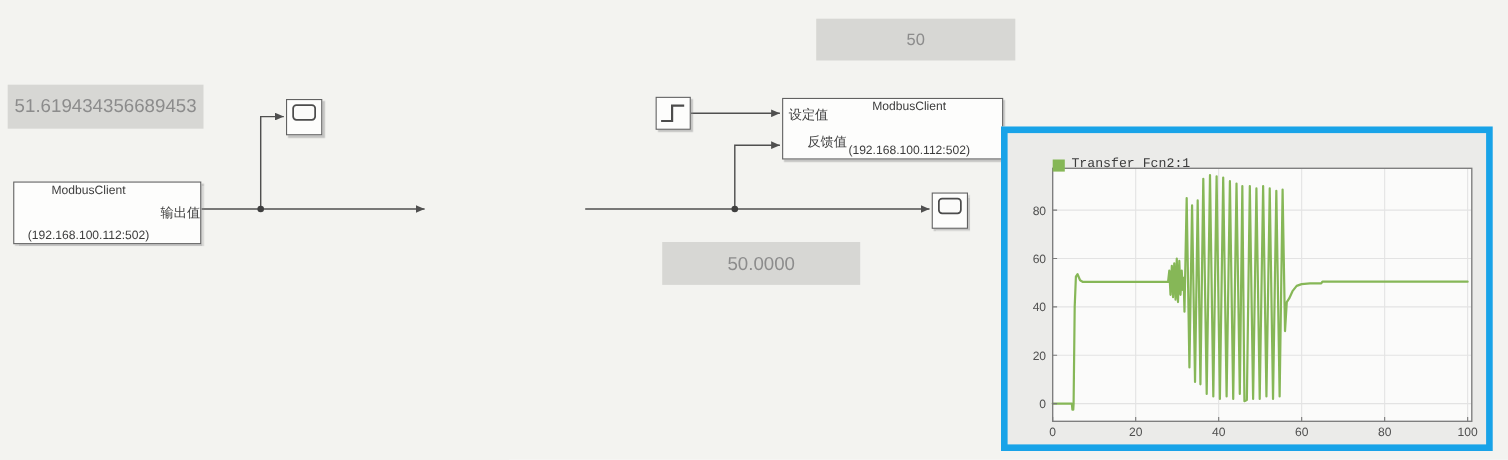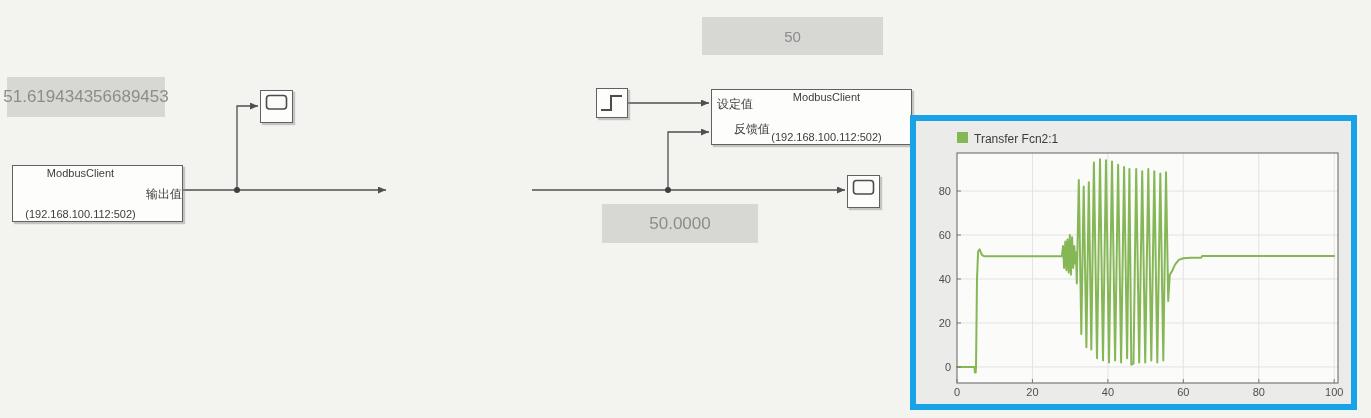--- a/index.html
+++ b/index.html
@@ -23,22 +23,22 @@
 
   
   .tf-math{font-family:"Liberation Serif",serif;font-style:italic;font-size:12.5px;color:#222;
        text-align:center;line-height:15px;}
   .tf-num{padding:0 6px 1px 6px;border-bottom:1px solid #222;}
   .tf-den{padding:1px 6px 0 6px;}
 
   
   #scope-window{position:absolute;left:910px;top:115px;width:447px;height:295px;z-index:3;
        background:#ebebe9;border:6px solid #18a3e8;box-sizing:border-box;}
-  #scope-legend{position:absolute;left:41px;top:11px;display:flex;align-items:flex-start;
-       font-size:12px;color:#3c3c3c;z-index:2;}
+  #scope-legend{position:absolute;left:41px;top:21px;display:flex;align-items:flex-end;
+       font-size:12px;color:#3c3c3c;z-index:2;font-family:Liberation Mono, monospace;}
   #legend-swatch{width:11px;height:11px;margin-right:6px;background:#7cb342;display:inline-block;}
   #scope-plot{position:absolute;left:0;top:0;}
 </style>
 </head>
 <body>
 
 <div id="canvas">
 
   <svg id="wires" width="1371" height="418">
     <defs>
@@ -48,21 +48,21 @@
     </defs>
     <path d="M183,190 H386" stroke="#4f4f4f" stroke-width="1.3" fill="none" marker-end="url(#arr)"></path>
     <path d="M237,190 V106 H258" stroke="#4f4f4f" stroke-width="1.3" fill="none" marker-end="url(#arr)"></path>
     <path d="M532,190 H845" stroke="#4f4f4f" stroke-width="1.3" fill="none" marker-end="url(#arr)"></path>
     <path d="M668,190 V132 H709" stroke="#4f4f4f" stroke-width="1.3" fill="none" marker-end="url(#arr)"></path>
     <path d="M628,103 H709" stroke="#4f4f4f" stroke-width="1.3" fill="none" marker-end="url(#arr)"></path>
     <circle cx="237" cy="190" r="3" fill="#3f3f3f"></circle>
     <circle cx="668" cy="190" r="3" fill="#3f3f3f"></circle>
   </svg>
 
-  <div class="display" style="left:7px;top:77px;width:158px;height:40px;font-size:17px;">
+  <div class="display" style="left:7px;top:77px;width:178px;height:40px;font-size:17px;">
     <span>51.619434356689453</span>
   </div>
 
   <div class="blk" style="left:12px;top:165px;width:171px;height:57px;">
     <div class="blk-center" style="padding-right:34px;box-sizing:border-box;">
       <div class="blk-title">ModbusClient</div>
       <div class="blk-title">(192.168.100.112:502)</div>
     </div>
     <span class="port-label" style="right:0;top:50%;transform:translateY(-50%);">输出值</span>
   </div>
@@ -73,34 +73,34 @@
     </svg>
   </div>
 
 
   <div class="blk" style="left:596px;top:88px;width:32px;height:30px;">
     <svg width="30" height="28">
       <polyline points="4,21 14,21 14,7 25,7" fill="none" stroke="#4c4c4c" stroke-width="2"></polyline>
     </svg>
   </div>
 
-  <div class="display" style="left:702px;top:17px;width:181px;height:38px;font-size:15px;">
+  <div class="display" style="left:742px;top:17px;width:181px;height:38px;font-size:15px;">
     <span>50</span>
   </div>
 
   <div class="blk" style="left:711px;top:89px;width:201px;height:56px;">
     <div class="blk-center" style="padding-left:30px;box-sizing:border-box;">
       <div class="blk-title">ModbusClient</div>
       <div class="blk-title">(192.168.100.112:502)</div>
     </div>
     <span class="port-label" style="left:5px;top:6px;">设定值</span>
     <span class="port-label" style="left:22px;bottom:6px;font-family:Liberation Mono, monospace;">反馈值</span>
   </div>
 
-  <div class="display" style="left:602px;top:204px;width:156px;height:39px;font-size:17px;">
+  <div class="display" style="left:602px;top:220px;width:180px;height:39px;font-size:17px;">
     <span>50.0000</span>
   </div>
 
   <div class="blk" style="left:847px;top:175px;width:33px;height:33px;">
     <svg width="31" height="31">
       <rect x="5.5" y="4.5" width="20" height="13.5" rx="3" fill="#fbfbfa" stroke="#4c4c4c" stroke-width="1.6"></rect>
     </svg>
   </div>
 
   <div id="scope-window" style="border-color: rgb(24, 163, 232);">

